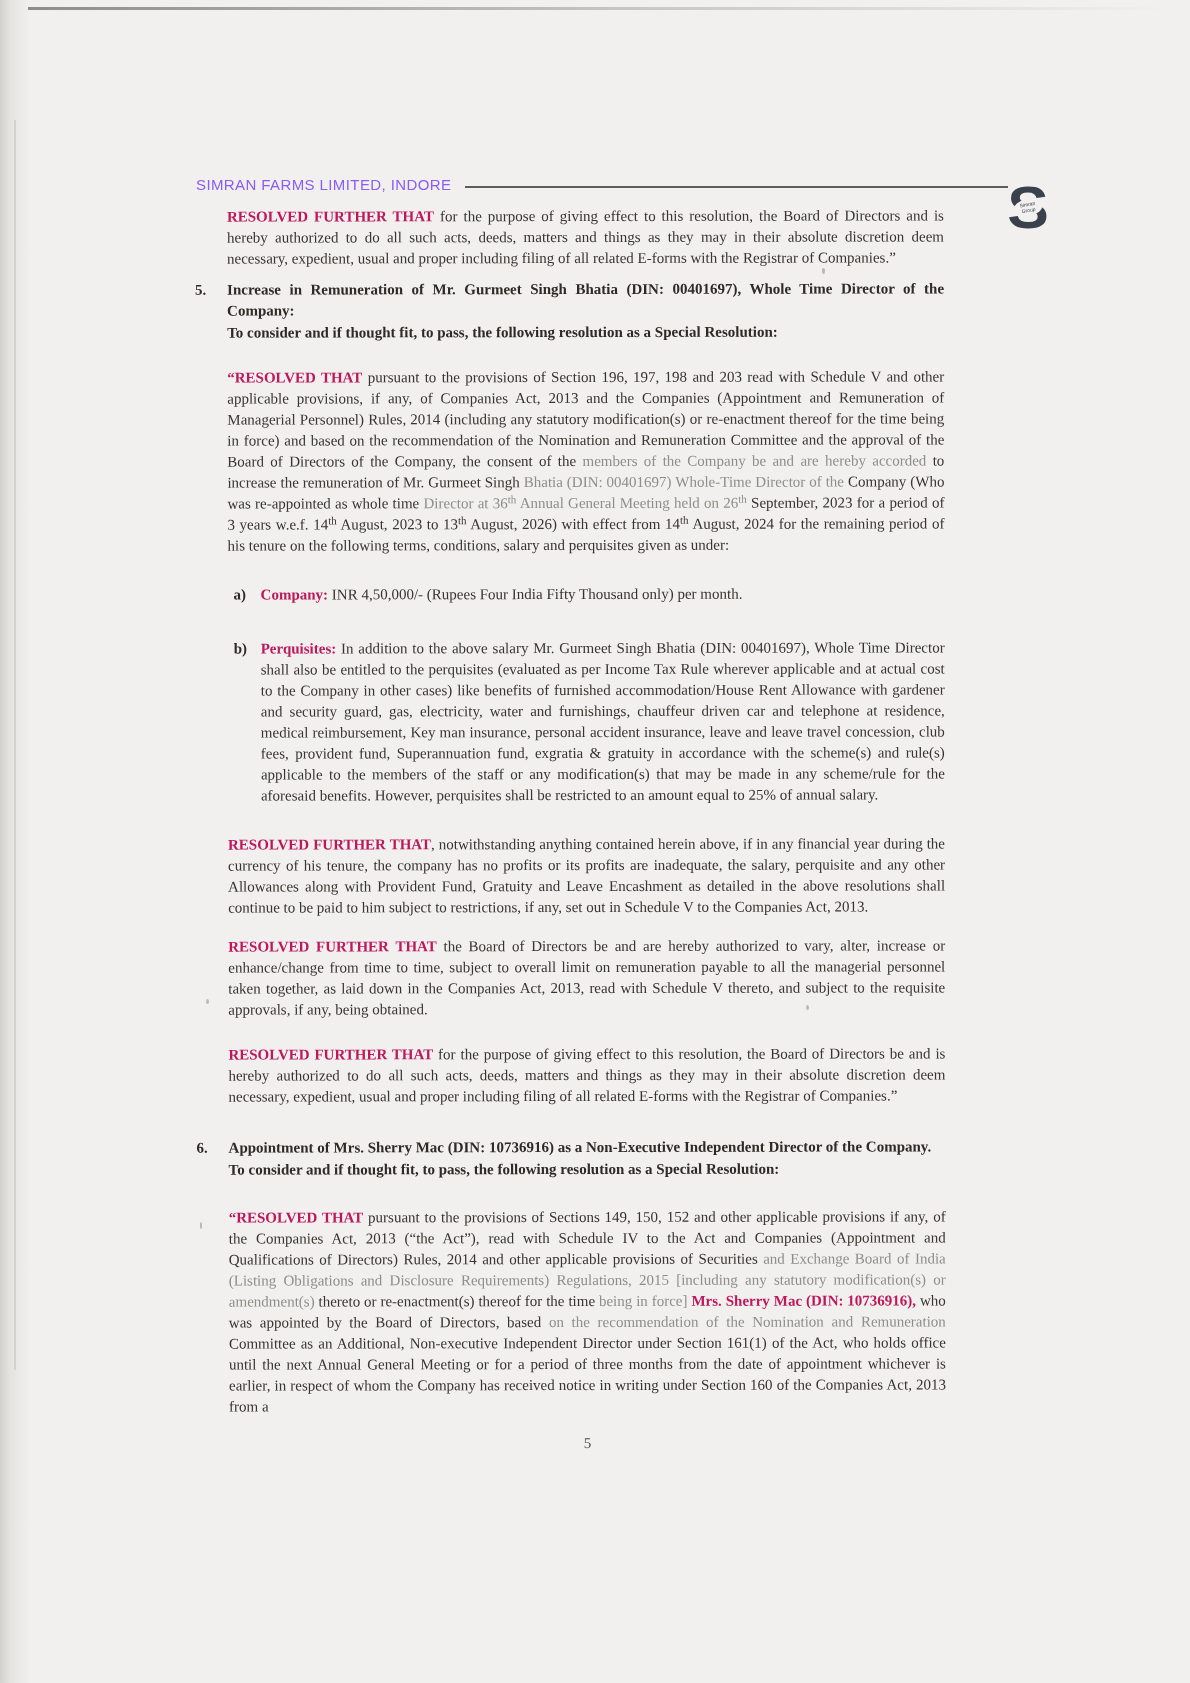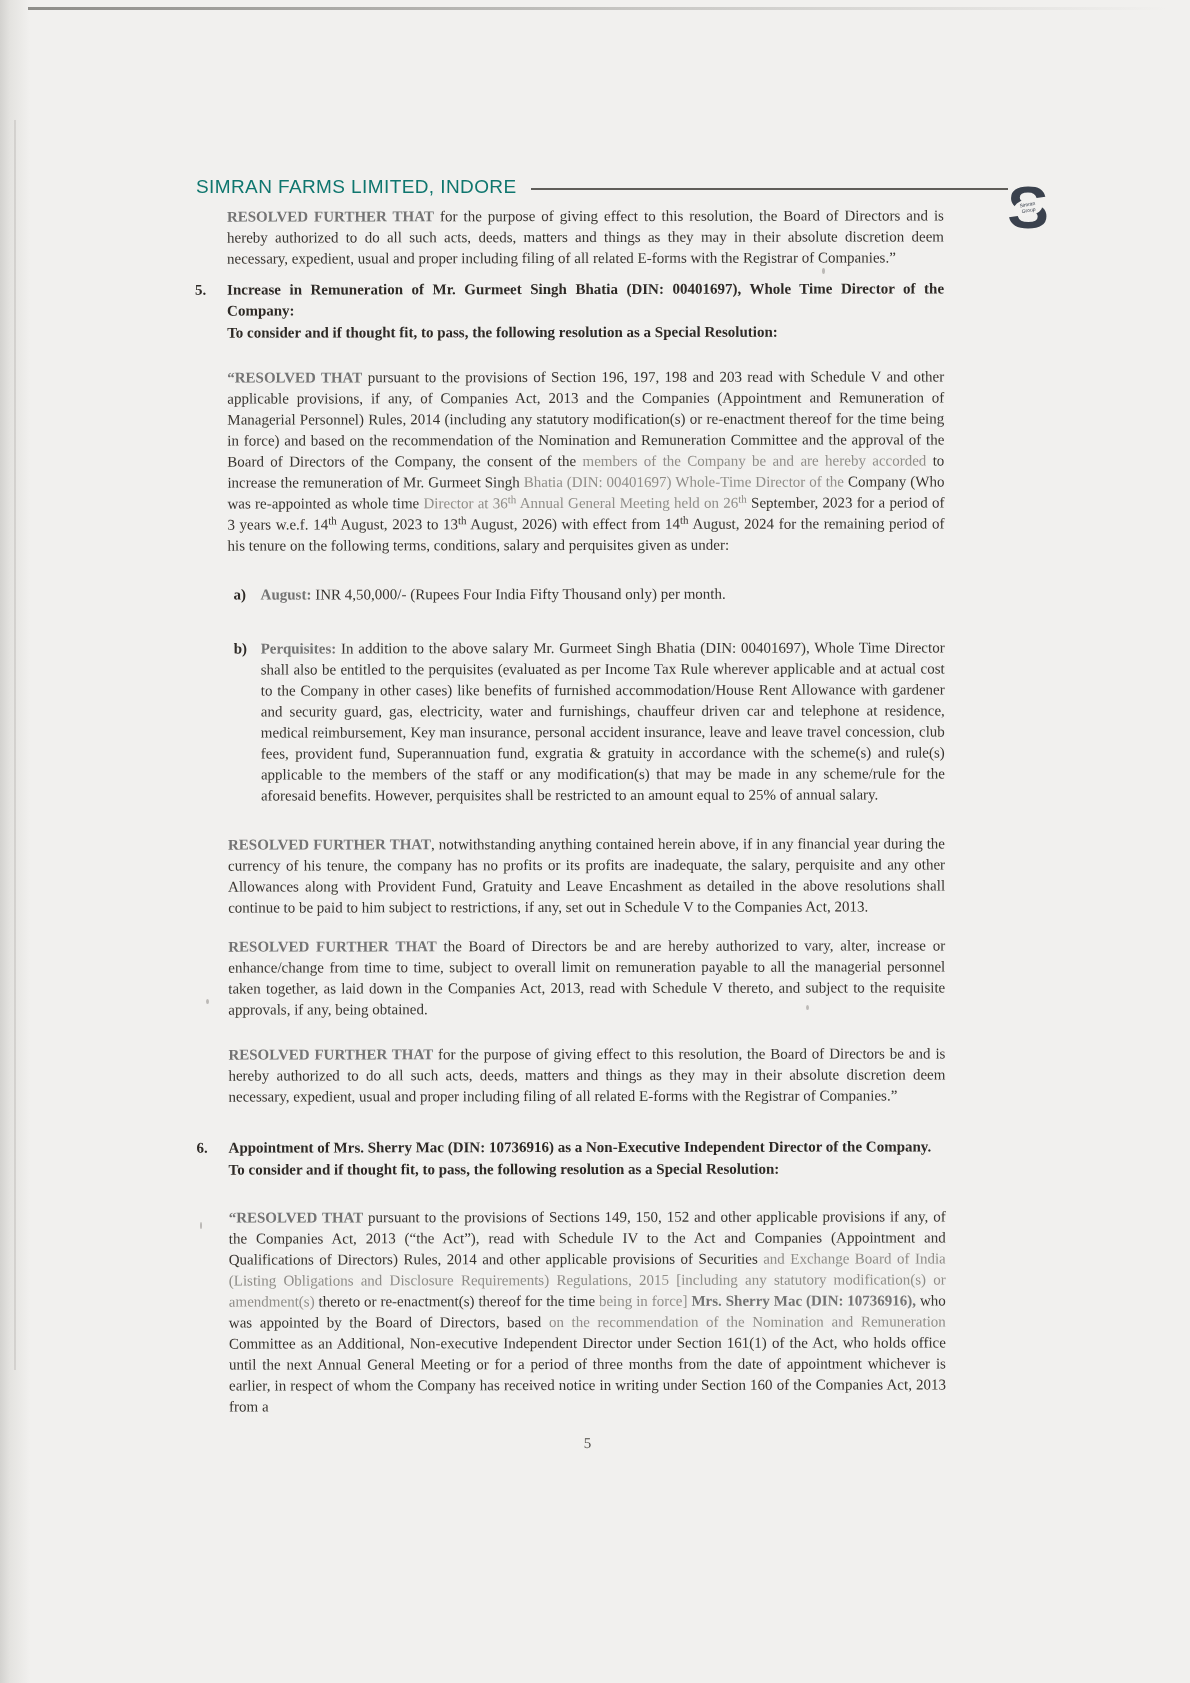--- a/index.html
+++ b/index.html
@@ -10,36 +10,36 @@
   }
   
   .scan-left-shadow{position:absolute;left:0;top:0;width:30px;height:1683px;
     background:linear-gradient(to right,#d3d2cf 0,#e4e3e0 10px,rgba(241,240,238,0) 30px);}
   .scan-left-streak{position:absolute;left:14px;top:120px;width:2px;height:1250px;background:rgba(150,148,144,.25);}
   .scan-top-line{position:absolute;left:28px;top:7px;width:1140px;height:3px;
     background:linear-gradient(to right,#8e8d89,#c9c8c5 55%,rgba(200,200,197,0));}
   .speck{position:absolute;background:#8f8d88;border-radius:50%;opacity:.55;}
   
   .header{position:absolute;left:196px;top:176px;width:852px;display:flex;align-items:center;}
-  .header-title{font-family:"Liberation Sans",sans-serif;font-size:19px;color:#0f766e;
+  .header-title{font-family:"Liberation Sans",sans-serif;font-size:15px;color:#8b5cf6;
     letter-spacing:.4px;white-space:nowrap;}
   .header-rule{flex:1;height:2px;background:#5f5d59;margin-left:14px;margin-right:40px;margin-top:4px;}
   .logo{position:absolute;right:-8px;top:4px;width:56px;height:58px;}
   .logo-s{display:block;font-family:"Liberation Sans",sans-serif;font-weight:bold;font-size:60px;
     line-height:56px;color:#3a414d;text-align:center;transform:scaleX(1.04);}
   .logo-center{position:absolute;left:50%;top:50%;transform:translate(-50%,-58%) rotate(-10deg);
     background:#f2f1ef;border-radius:50%;width:29px;height:17px;
     font-family:"Liberation Sans",sans-serif;font-size:5px;color:#3a414d;
     display:flex;align-items:center;justify-content:center;text-align:center;line-height:1.05;}
   
   .doc{position:absolute;left:228px;top:206px;width:717px;
     font-size:15px;line-height:21px;color:#38342f;text-align:justify;
     transform:rotate(-0.1deg);}
   .para{margin:0;}
-  .seg-b{font-weight:700;color:#737373;}
+  .seg-b{font-weight:700;color:#be185d;}
   .seg-f{color:#8f8d88;}
   .seg-sup{font-size:11px;vertical-align:5px;line-height:0;}
   .item{display:flex;}
   .item-num{flex:0 0 32px;margin-left:-32px;font-weight:700;color:#2e2a26;}
   .item-head{flex:1;}
   .item-title{font-weight:700;color:#2e2a26;text-align:justify;}
   .item-subtitle{font-weight:700;color:#2e2a26;margin-top:1px;}
   .sub{display:flex;margin-left:6px;}
   .sub-letter{flex:0 0 27px;font-weight:700;color:#2e2a26;}
   .sub-body{flex:1;margin:0;text-align:justify;}
@@ -84,21 +84,21 @@
     <div class="item-head">
       <div class="item-title">Increase in Remuneration of Mr. Gurmeet Singh Bhatia (DIN: 00401697), Whole Time Director of the Company:</div>
       <div class="item-subtitle">To consider and if thought fit, to pass, the following resolution as a Special Resolution:</div>
     </div>
   </div>
 
   <p class="para mb-res5"><span class="seg-b">“RESOLVED THAT</span><span class="seg-n"> pursuant to the provisions of Section 196, 197, 198 and 203 read with Schedule V and other applicable provisions, if any, of Companies Act, 2013 and the Companies (Appointment and Remuneration of Managerial Personnel) Rules, 2014 (including any statutory modification(s) or re-enactment thereof for the time being in force) and based on the recommendation of the Nomination and Remuneration Committee and the approval of the Board of Directors of the Company, the consent of the </span><span class="seg-f">members of the Company be and are hereby accorded</span><span class="seg-n"> to increase the remuneration of Mr. Gurmeet Singh </span><span class="seg-f">Bhatia (DIN: 00401697) Whole-Time Director of the </span><span class="seg-n">Company (Who was re-appointed as whole time </span><span class="seg-f">Director at 36</span><span class="seg-f seg-sup">th</span><span class="seg-f"> Annual General Meeting held on 26</span><span class="seg-f seg-sup">th</span><span class="seg-n"> September, 2023 for a period of 3 years w.e.f. 14</span><span class="seg-sup">th</span><span class="seg-n"> August, 2023 to 13</span><span class="seg-sup">th</span><span class="seg-n"> August, 2026) with effect from 14</span><span class="seg-sup">th</span><span class="seg-n"> August, 2024 for the remaining period of his tenure on the following terms, conditions, salary and perquisites given as under:</span></p>
 
   <div class="sub mb-a">
     <span class="sub-letter">a)</span>
-    <p class="sub-body"><span class="seg-b">August:</span><span class="seg-n"> INR 4,50,000/- (Rupees Four India Fifty Thousand only) per month.</span></p>
+    <p class="sub-body"><span class="seg-b">Company:</span><span class="seg-n"> INR 4,50,000/- (Rupees Four India Fifty Thousand only) per month.</span></p>
   </div>
 
   <div class="sub mb-b">
     <span class="sub-letter">b)</span>
     <p class="sub-body"><span class="seg-b">Perquisites:</span><span class="seg-n"> In addition to the above salary Mr. Gurmeet Singh Bhatia (DIN: 00401697), Whole Time Director shall also be entitled to the perquisites (evaluated as per Income Tax Rule wherever applicable and at actual cost to the Company in other cases) like benefits of furnished accommodation/House Rent Allowance with gardener and security guard, gas, electricity, water and furnishings, chauffeur driven car and telephone at residence, medical reimbursement, Key man insurance, personal accident insurance, leave and leave travel concession, club fees, provident fund, Superannuation fund, exgratia &amp; gratuity in accordance with the scheme(s) and rule(s) applicable to the members of the staff or any modification(s) that may be made in any scheme/rule for the aforesaid benefits. However, perquisites shall be restricted to an amount equal to 25% of annual salary.</span></p>
   </div>
 
   <p class="para mb-f1"><span class="seg-b">RESOLVED FURTHER THAT</span><span class="seg-n">, notwithstanding anything contained herein above, if in any financial year during the currency of his tenure, the company has no profits or its profits are inadequate, the salary, perquisite and any other Allowances along with Provident Fund, Gratuity and Leave Encashment as detailed in the above resolutions shall continue to be paid to him subject to restrictions, if any, set out in Schedule V to the Companies Act, 2013.</span></p>
 
   <p class="para mb-f2"><span class="seg-b">RESOLVED FURTHER THAT</span><span class="seg-n"> the Board of Directors be and are hereby authorized to vary, alter, increase or enhance/change from time to time, subject to overall limit on remuneration payable to all the managerial personnel taken together, as laid down in the Companies Act, 2013, read with Schedule V thereto, and subject to the requisite approvals, if any, being obtained.</span></p>

